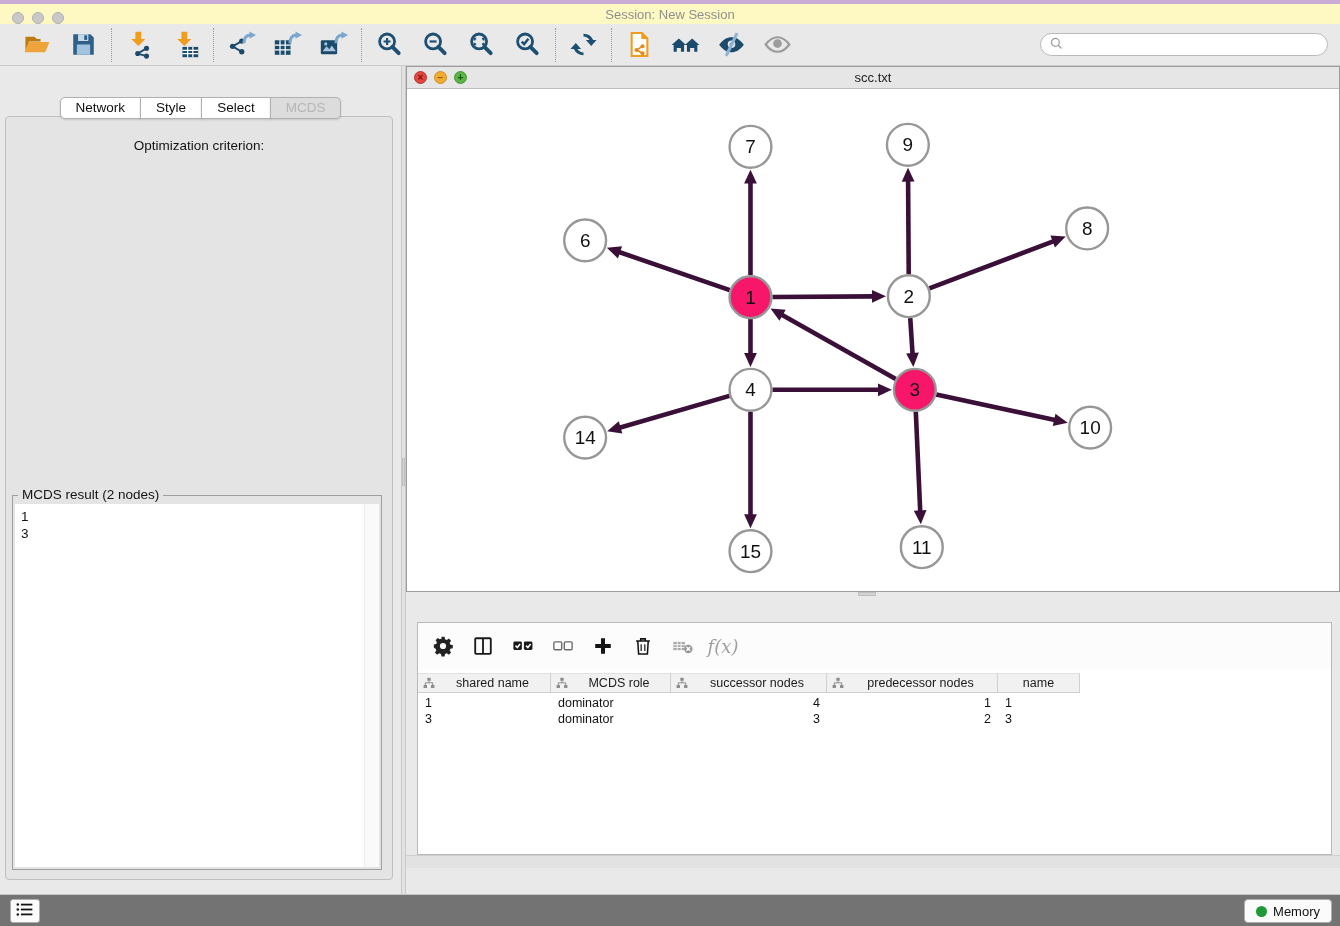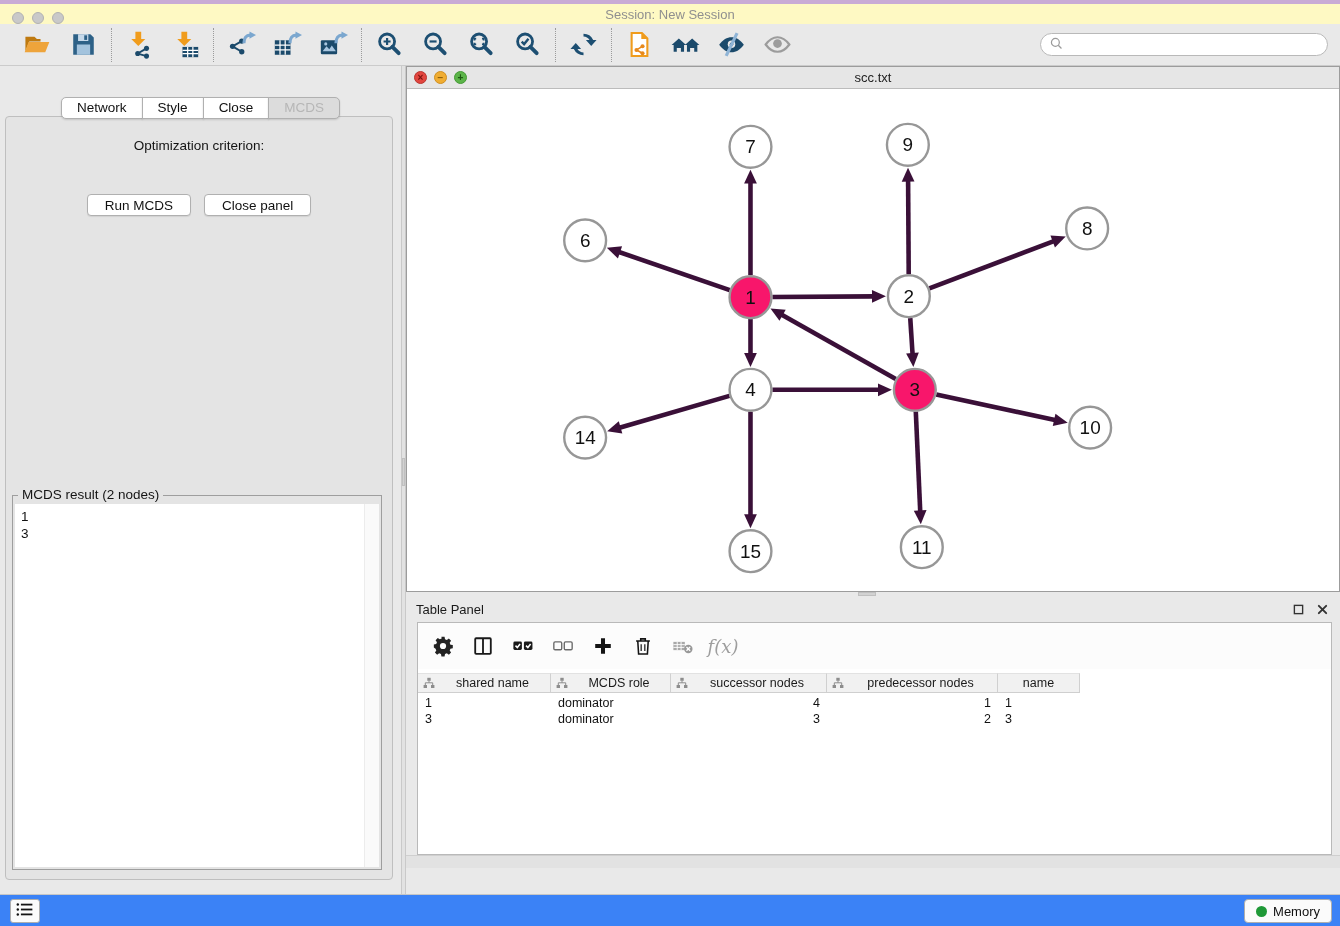--- a/index.html
+++ b/index.html
@@ -89,21 +89,21 @@
     border-bottom:1px solid #cfcfcf; display:flex; align-items:center; font-size:12.5px; color:#1a1a1a; }
   .th .tree { width:12px; height:12px; margin-left:5px; display:inline-flex; }
   .th .tree svg { width:100%; height:100%; }
   .th .lbl { flex:1; text-align:center; padding:0 4px; white-space:nowrap; }
   .table-body { position:absolute; left:0; top:72px; }
   .tr { display:flex; height:16px; }
   .td { font-size:12.5px; line-height:16px; padding:0 7px; white-space:nowrap; overflow:hidden; }
   .tp-strip { position:absolute; left:0; right:0; top:259px; height:13px; background:#e2e2e2; border-top:1px solid #cfcfcf; }
   .tp-tabs { position:absolute; left:0; width:100%; top:266px; display:flex; justify-content:center; }
   
-  .status-bar { position:absolute; left:0; bottom:0; width:100%; height:32px; background:#3b82f6; border-top:1px solid #c6c6c6;margin-top:6px; }
+  .status-bar { position:absolute; left:0; bottom:0; width:100%; height:32px; background:#737373; border-top:1px solid #c6c6c6;margin-top:6px; }
   .sb-left-btn { position:absolute; left:10px; top:4px; width:30px; height:24px; background:#fbfbfb;
     border:1px solid #aeaeae; border-radius:3px; display:flex; align-items:center; justify-content:center; }
   .sb-left-btn svg { width:18px; height:15px; }
   .memory-btn { position:absolute; right:8px; top:4px; height:24px; background:#fbfbfb; border:1px solid #aeaeae;
     border-radius:4px; display:flex; align-items:center; gap:6px; padding:0 11px; font-size:13px; color:#111; }
   .memory-dot { width:11px; height:11px; border-radius:50%; background:#1f9937; }
 </style>
 </head>
 <body>
 
@@ -284,29 +284,25 @@
   </span>
   <input type="text" value="" style="">
 </div>
 
 <div class="workspace">
 
   <div class="control-panel">
     <div class="cp-tabs" id="cp-tabs">
         <div class="seg">Network</div>
         <div class="seg">Style</div>
-        <div class="seg">Close</div>
+        <div class="seg">Select</div>
         <div class="seg selected">MCDS</div>
       </div>
     <div class="cp-box">
       <div class="opt-label">Optimization criterion:</div>
-      <div class="cp-buttons">
-        <button class="btn">Run MCDS</button>
-        <button class="btn">Close panel</button>
-      </div>
       <div class="result-box">
         <span class="result-legend">MCDS result (2 nodes)</span>
         <div class="result-area">
           <div class="result-lines" id="result-lines">
               <div>1</div>
               <div>3</div>
             </div>
           <div class="result-scrollbar"></div>
         </div>
       </div>
@@ -382,34 +378,20 @@
             <text x="515" y="460" text-anchor="middle" dominant-baseline="central" font-size="19" font-family="Liberation Sans, sans-serif" fill="#111111">11</text>
           </svg>
       </div>
     </div>
 
     <div class="h-splitter">
       <div class="grip"></div>
     </div>
 
     <div class="table-panel">
-      <div class="panel-header">
-        <span class="panel-title">Table Panel</span>
-        <span class="spacer"></span>
-        <span class="ph-btn">
-          <svg viewBox="0 0 12 12">
-              <rect x="1.5" y="1.5" width="9" height="9" fill="none" stroke="#333" stroke-width="1.5"></rect>
-            </svg>
-        </span>
-        <span class="ph-btn">
-          <svg viewBox="0 0 12 12">
-              <path d="M2 2l8 8M10 2l-8 8" stroke="#333" stroke-width="2.1" stroke-linecap="round"></path>
-            </svg>
-        </span>
-      </div>
       <div class="tp-container">
         <div class="tp-toolbar" id="tp-toolbar">
             <span class="tp-icon">
               <svg viewBox="0 0 24 24" fill="#222">
                 <path d="M10.3 2h3.4l.5 2.6 2 .8 2.2-1.5 2.4 2.4-1.5 2.2.8 2 2.6.5v3.4l-2.6.5-.8 2 1.5 2.2-2.4 2.4-2.2-1.5-2 .8-.5 2.6h-3.4l-.5-2.6-2-.8-2.2 1.5-2.4-2.4 1.5-2.2-.8-2L2 13.7v-3.4l2.6-.5.8-2-1.5-2.2 2.4-2.4 2.2 1.5 2-.8z"></path>
                 <circle cx="12" cy="12" r="3.4" fill="#fcfcfc"></circle>
               </svg>
             </span>
             <span class="tp-icon">
               <svg viewBox="0 0 24 24" fill="none" stroke="#1a1a1a" stroke-width="2">

